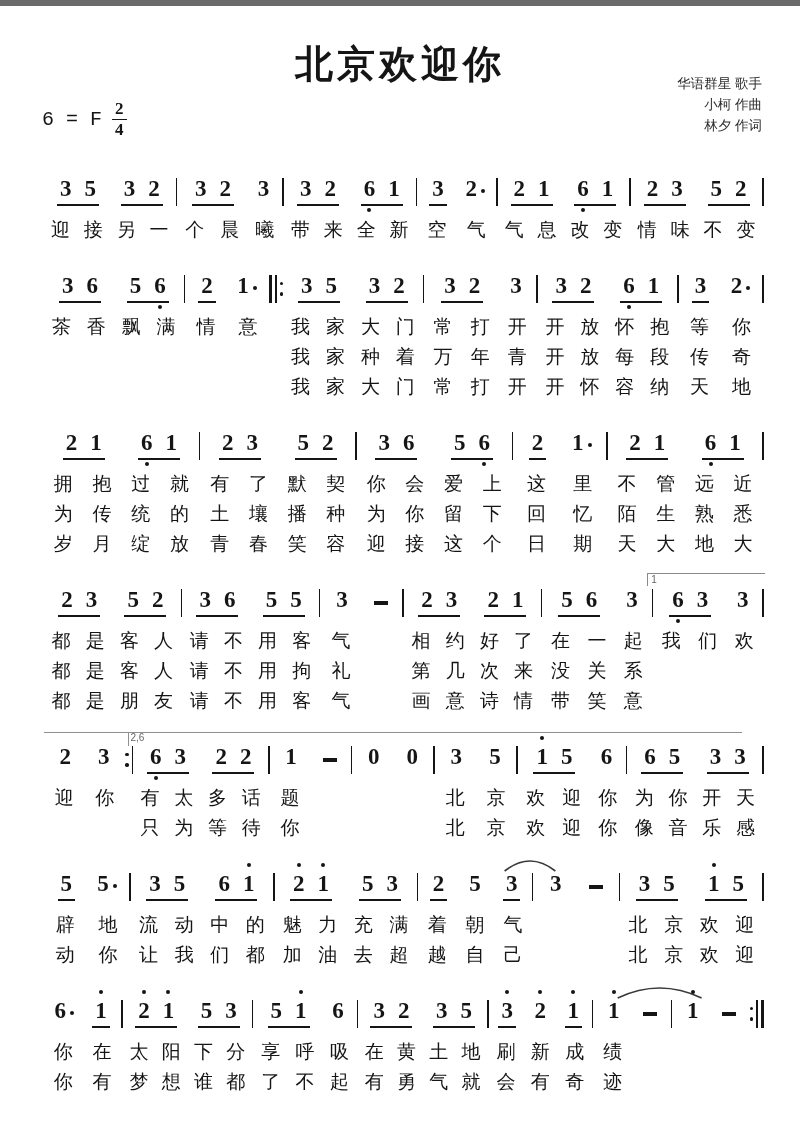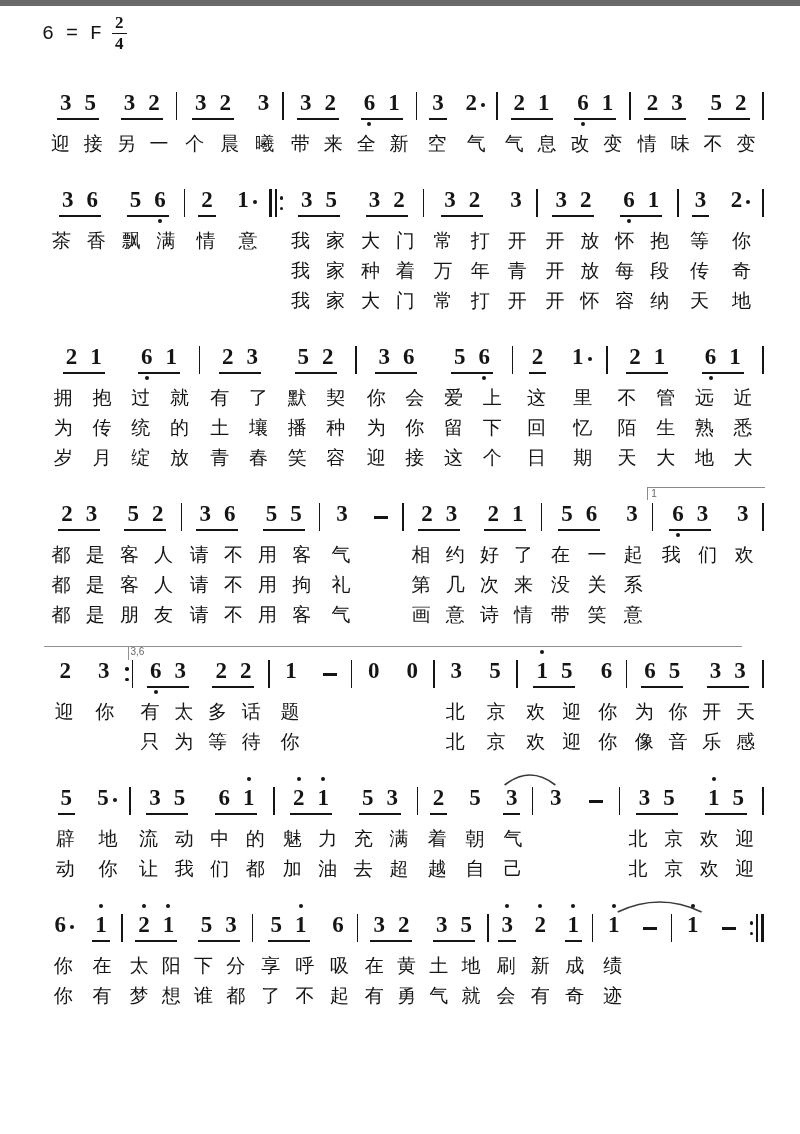--- a/index.html
+++ b/index.html
@@ -51,29 +51,35 @@
   .vtick .vlabel{position:absolute;left:2px;top:0;font-size:10px;color:#666;line-height:1.1;}
   .tie{position:absolute;top:0;height:16px;}
   .tie svg{width:100%;height:100%;display:block;}
 </style>
 </head>
 <body>
 
 <div class="page">
   <div class="topbar"></div>
 
+  <h1 class="title">北京欢迎你</h1>
 
   <div class="meta">
     <div class="keysig">
       <span>6 = F</span>
       <span class="frac">
         <span class="num">2</span>
         <span class="den">4</span>
       </span>
     </div>
+    <div class="credits" id="credits">
+        <div class="credit-line">华语群星 歌手</div>
+        <div class="credit-line">小柯 作曲</div>
+        <div class="credit-line">林夕 作词</div>
+      </div>
   </div>
 
   <div class="score" id="score">
       <div class="system">
         <div class="line">
           <div class="measure" style="flex-grow: 5;">
             <div class="notes-row">
               <div class="grp beam" style="flex-grow: 2;">
                 <div class="grp-in">
                   <span class="nt">
@@ -987,21 +993,21 @@
             </div>
           </div>
           <div class="barwrap">
             <div class="bline"></div>
           </div>
         </div>
       </div>
       <div class="system">
         <div class="hline" style="left: 0%; width: 97%;"></div>
         <div class="vtick" style="left: 11.6%;">
-          <span class="vlabel">3,6</span>
+          <span class="vlabel">2,6</span>
         </div>
         <div class="line">
           <div class="measure" style="flex-grow: 3;">
             <div class="notes-row">
               <div class="grp" style="flex-grow: 1;">
                 <div class="grp-in">
                   <span class="nt">
                     <span class="dg">2</span>
                   </span>
                 </div>

